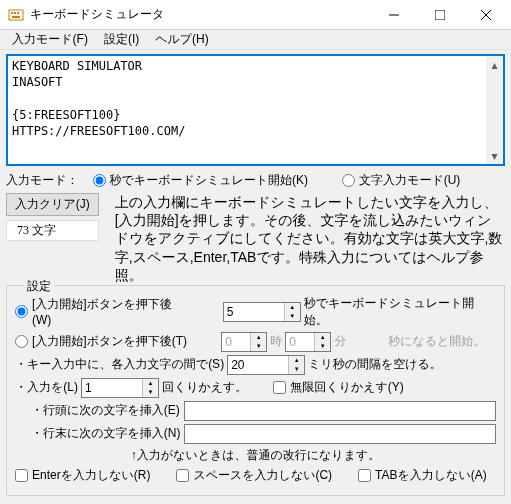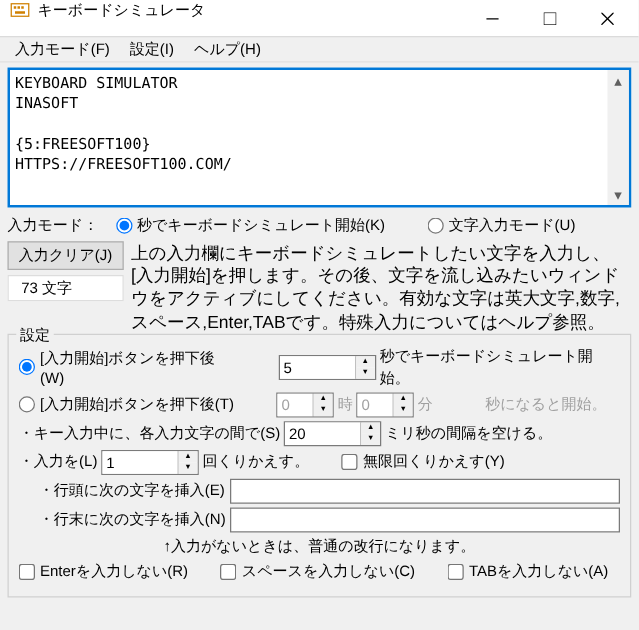--- a/index.html
+++ b/index.html
@@ -1,38 +1,38 @@
 <!DOCTYPE html>
 <html><head>
 <meta charset="utf-8">
 <style>
 * { box-sizing: border-box; margin: 0; padding: 0; font-family: "MS UI Gothic", "Meiryo", sans-serif; font-size: 12px; }
 body { background: #f0f0f0; width: 511px; height: 504px; overflow: hidden; }
-.titlebar { height: 30px; background: #fff; display: flex; align-items: flex-start; padding: 0 2px; border-bottom: 1px solid #d0d0d0; }
+.titlebar { height: 30px; background: #fff; display: flex; align-items: center; padding: 0 2px; border-bottom: 1px solid #d0d0d0; }
 .titlebar-icon { width: 16px; height: 16px; margin: 0 6px; }
 .titlebar-text { flex: 1; font-size: 12px; color: #000; }
 .winbtn { width: 46px; height: 30px; display: flex; align-items: center; justify-content: center; }
 .menubar { height: 20px; background: #f0f0f0; display: flex; align-items: center; padding: 0 4px; border-bottom: 1px solid #e0e0e0; }
 .menu-item { padding: 2px 8px; cursor: default; }
 .main { padding: 4px 6px; }
 .textarea-wrap { border: 2px solid #0078d7; background: #fff; position: relative; height: 112px; }
 textarea { width: calc(100% - 17px); height: 100%; border: none; resize: none; font-family: "MS Gothic", monospace; font-size: 12px; padding: 2px 4px; outline: none; line-height: 1.35; }
 .scrollbar { position: absolute; right: 0; top: 0; bottom: 0; width: 17px; background: #f0f0f0; }
 .scroll-arrow { height: 17px; display: flex; align-items: center; justify-content: center; color: #606060; }
 .mode-row { display: flex; align-items: center; margin: 6px 0 4px; gap: 4px; }
 .mode-label { margin-right: 10px; }
 .radio-label { display: flex; align-items: center; gap: 4px; margin-right: 30px; }
 input[type=radio] { width: 13px; height: 13px; }
 input[type=checkbox] { width: 13px; height: 13px; }
 .btn { background: #e1e1e1; border: 1px solid #adadad; padding: 2px 8px; cursor: default; min-height: 20px; display: inline-flex; align-items: center; justify-content: center; }
-.clear-row { display: flex; align-items: flex-start; gap: 6px; margin-bottom: 2px; }
+.clear-row { display: flex; align-items: flex-start; gap: 16px; margin-bottom: 2px; }
 .instr { font-size: 14px; line-height: 1.3; flex: 1; }
-.count-box { border: 1px solid #ddd; background: #fff; padding: 1px 10px; display: inline-block; margin: 2px 0 6px; }
+.count-box { border: 1px solid #ddd; background: #fff; padding: 1px 10px; display: inline-block; margin: 2px 0 6px; font-family: Liberation Serif, serif; }
 .groupbox { border: 1px solid #d0d0d0; margin-top: -1px; padding: 6px 8px 8px; position: relative; }
-.groupbox-title { position: absolute; top: -8px; left: 6px; background: #f0f0f0; padding: 0 3px; }
+.groupbox-title { position: absolute; top: -8px; left: 17px; background: #f0f0f0; padding: 0 3px; }
 .setting-row { display: flex; align-items: center; gap: 3px; margin: 3px 0; }
 .spin { display: inline-flex; align-items: stretch; border: 1px solid #7a7a7a; background: #fff; height: 20px; }
 .spin input { border: none; width: 60px; text-align: left; padding: 0 3px; outline: none; }
 .spin.small input { width: 28px; }
 .spin.disabled input { color: #a0a0a0; background: #fff; }
 .spin-btns { display: flex; flex-direction: column; width: 16px; border-left: 1px solid #c0c0c0; }
 .spin-up, .spin-down { flex: 1; display: flex; align-items: center; justify-content: center; background: #f0f0f0; font-size: 6px; line-height: 1; }
 .txtfield { border: 1px solid #7a7a7a; background: #fff; height: 20px; padding: 0 3px; flex: 1; }
 .label-col { width: 150px; margin-left: 16px; }
 .hint { text-align: center; margin: 3px 0; }

